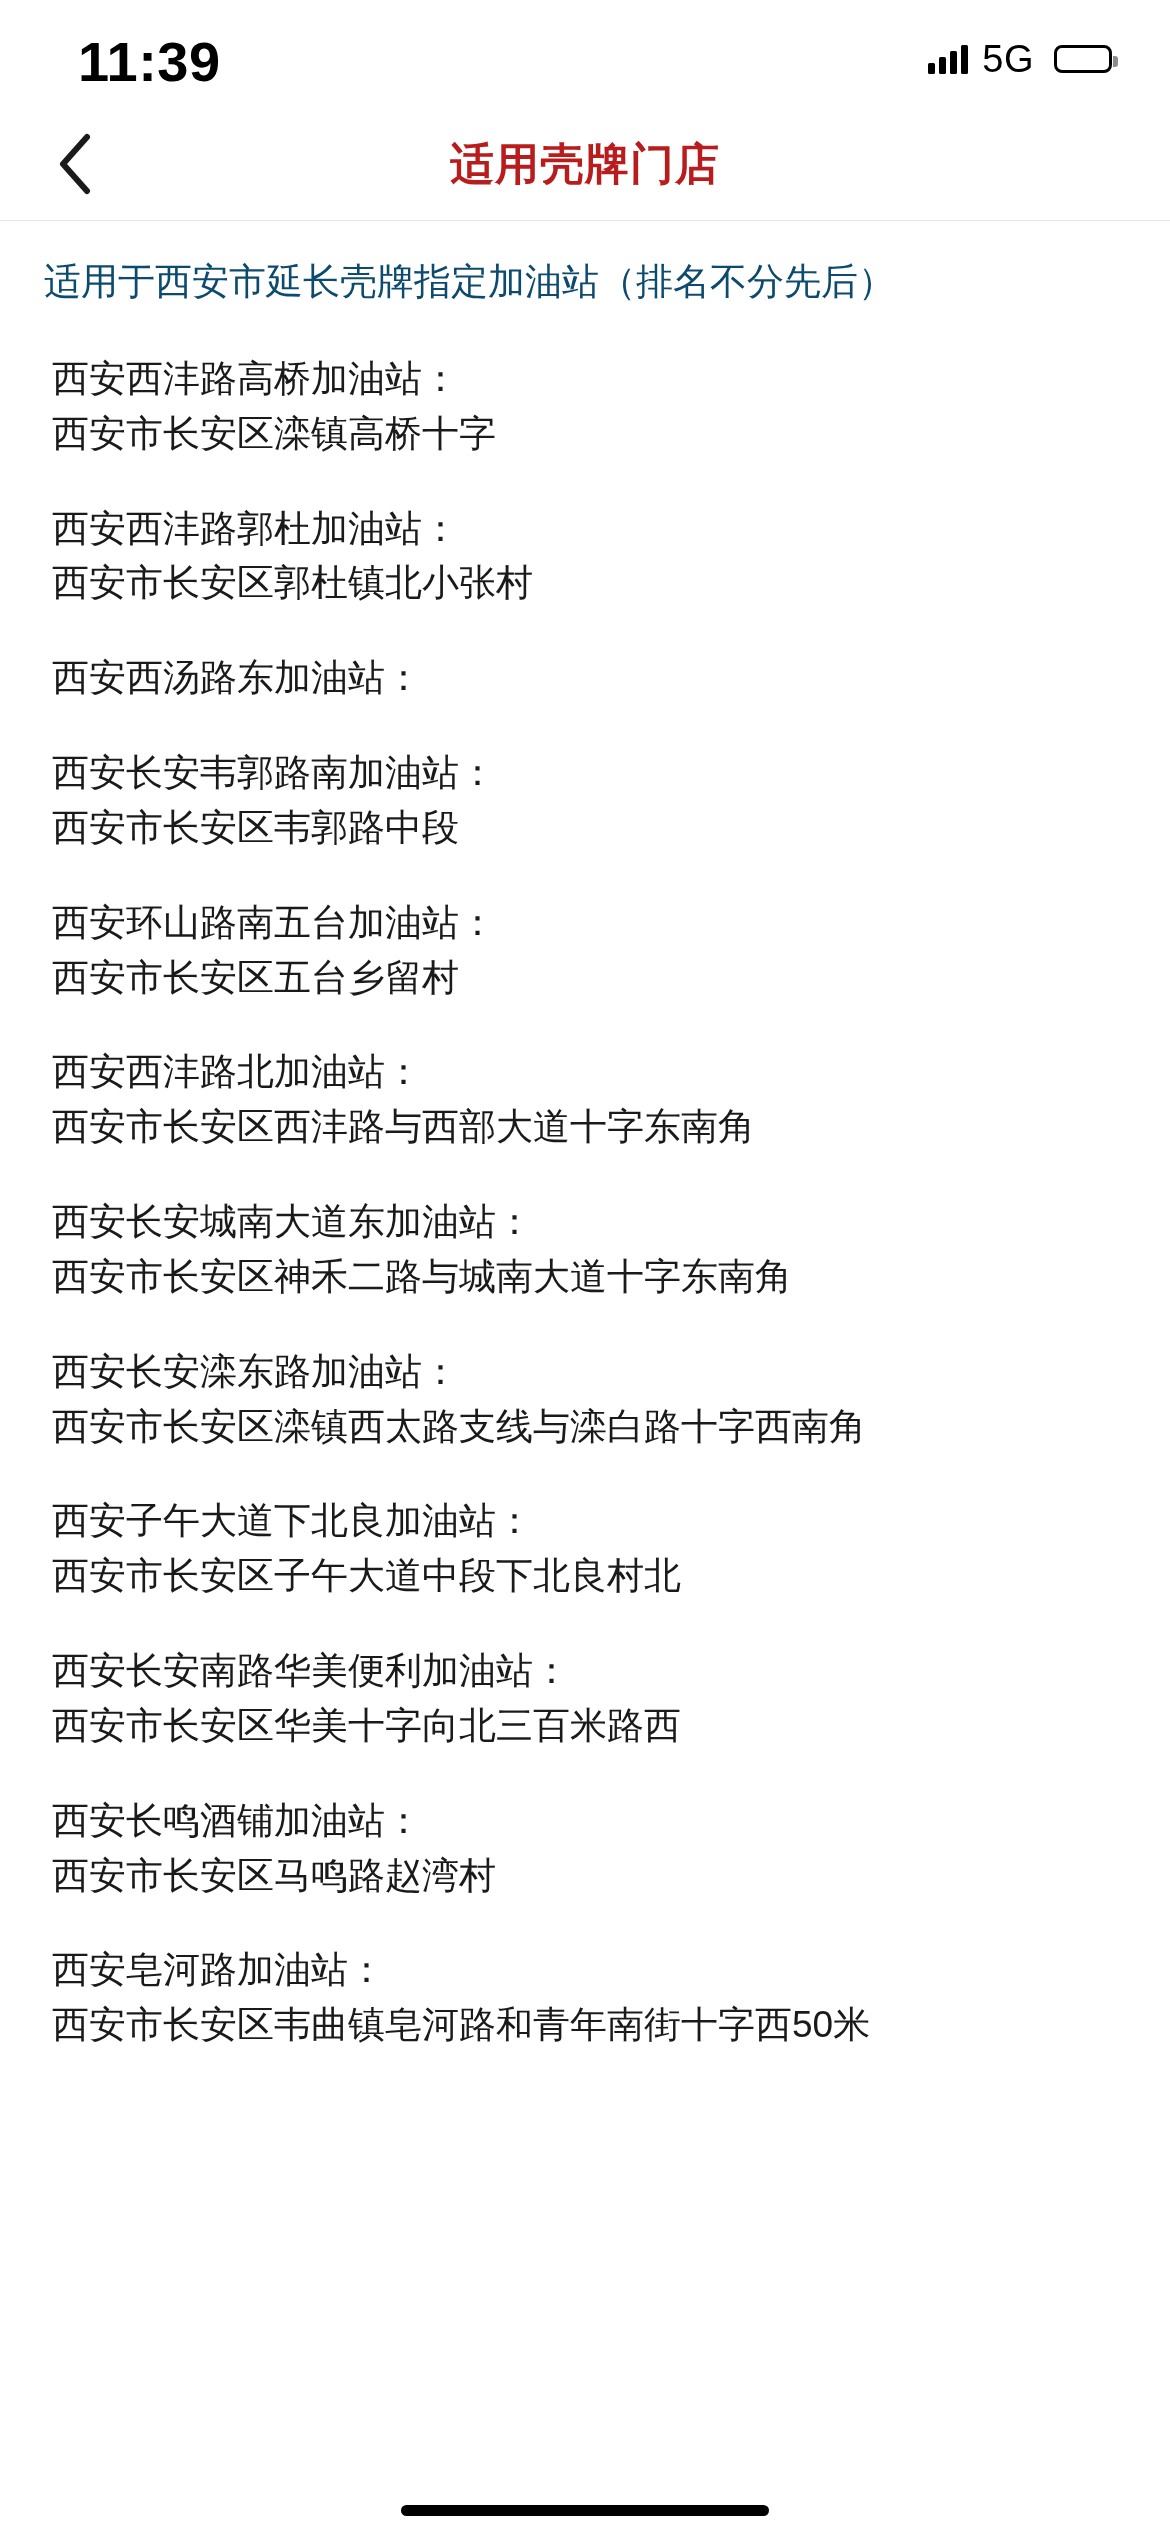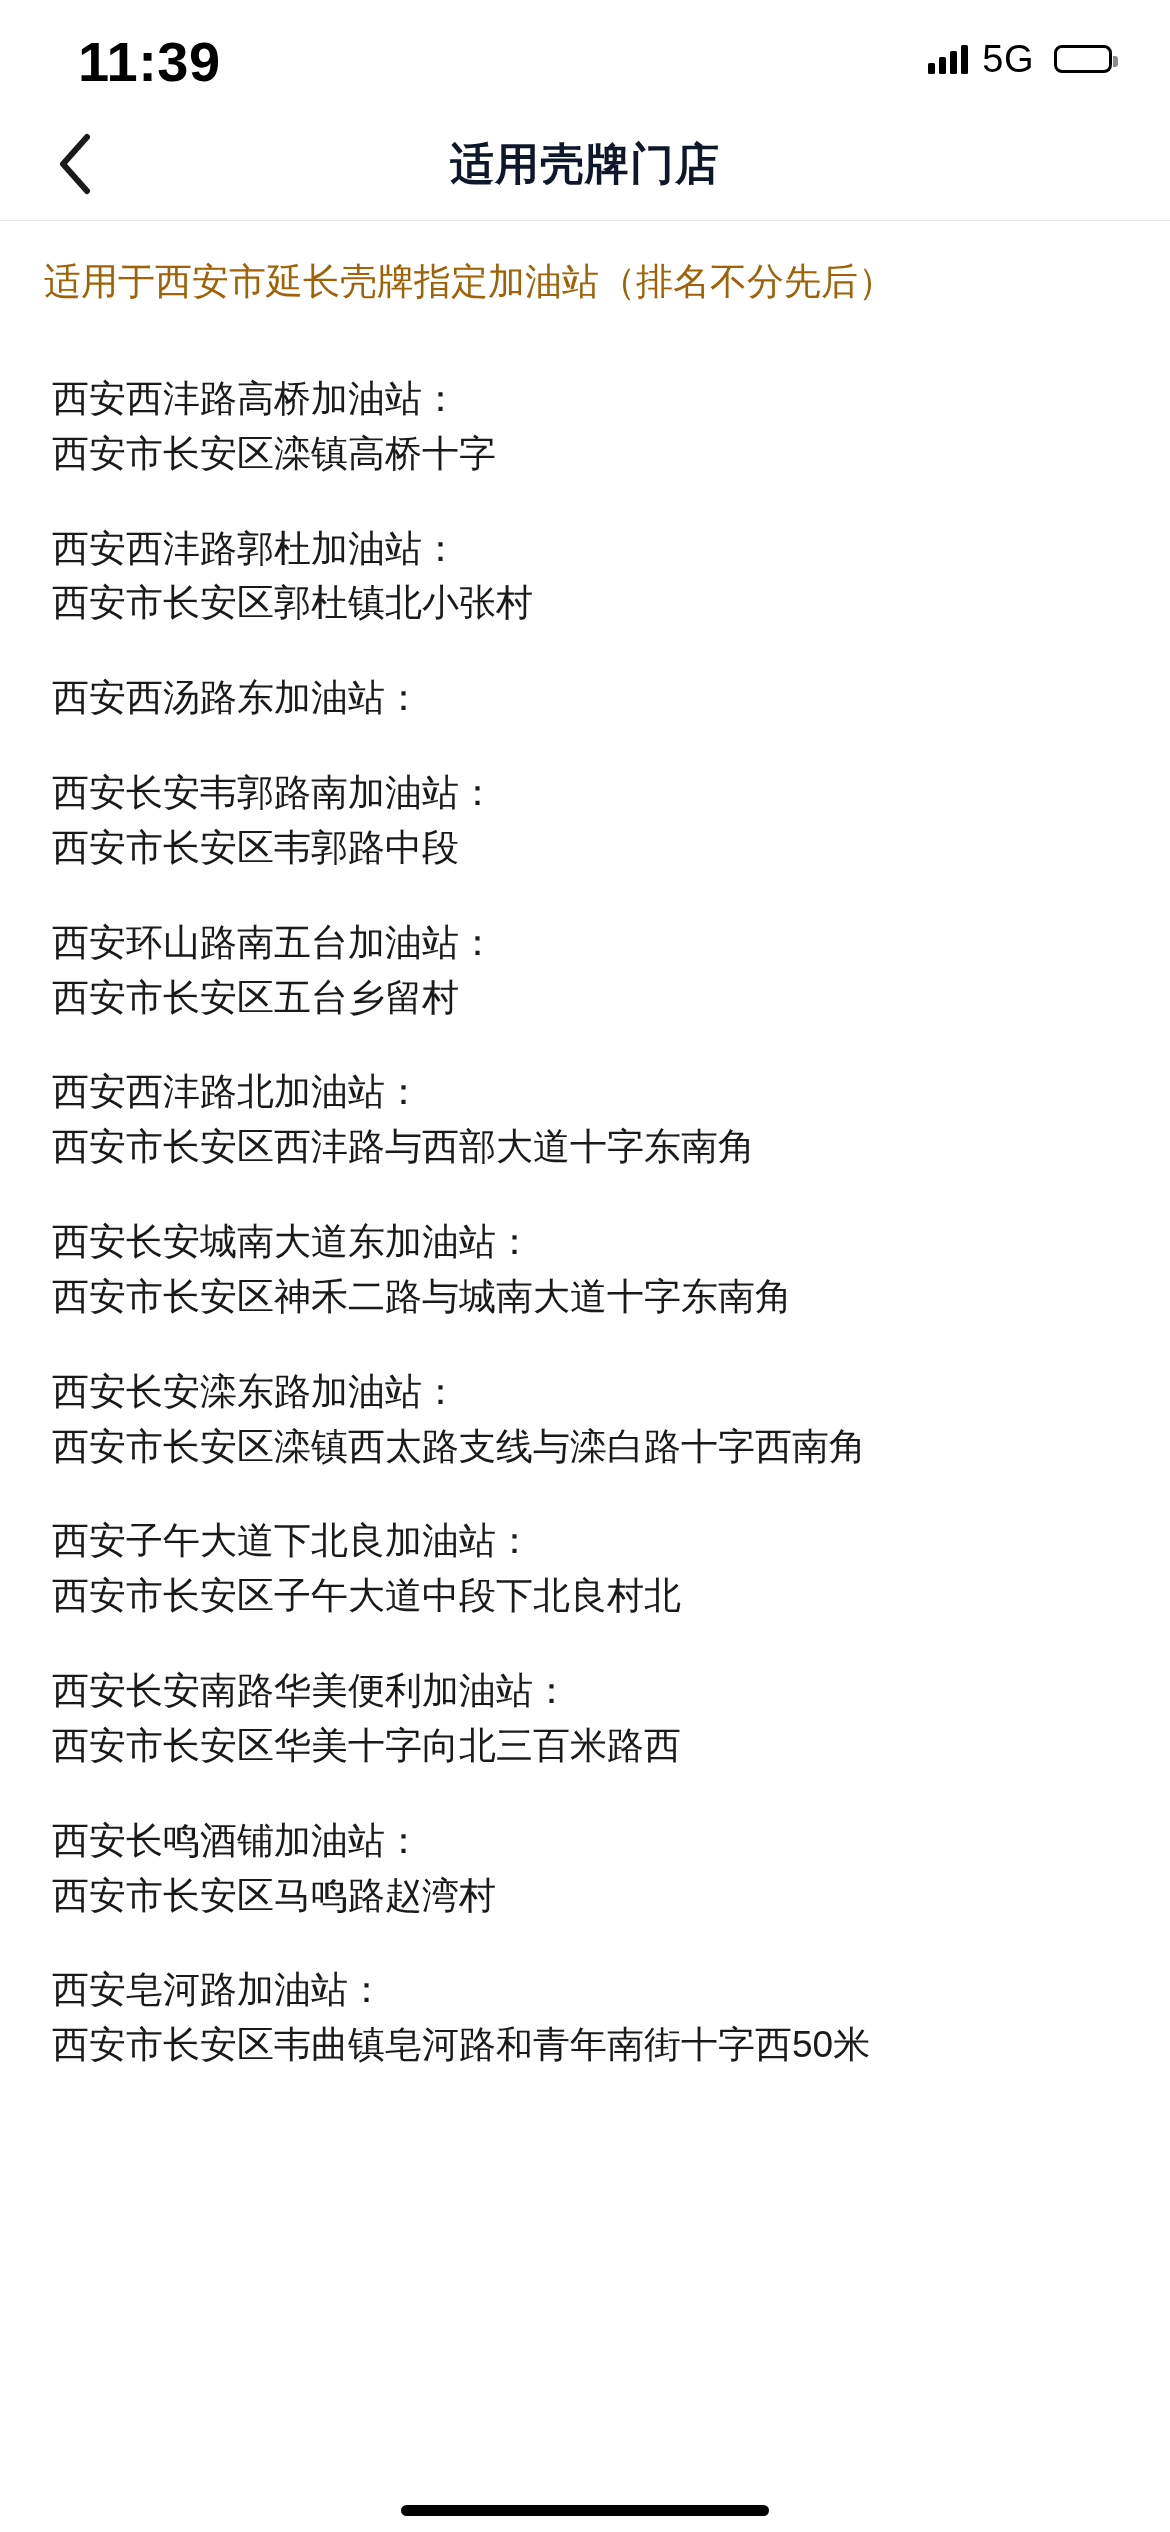--- a/index.html
+++ b/index.html
@@ -105,34 +105,34 @@
     display: flex;
     align-items: center;
     justify-content: center;
   }
   .back-btn svg { display: block; }
   .nav-title {
     width: 100%;
     text-align: center;
     font-size: 44px;
     font-weight: 700;
-    color: #0f172a;
+    color: #b91c1c;
     letter-spacing: 1px;
   }
 
   
   .content {
     padding: 36px 44px 0 44px;
     box-sizing: border-box;
   }
   .intro {
     font-size: 37px;
     line-height: 1.35;
-    color: #a16207;
-    margin-bottom: 68px;
+    color: #0c4a6e;
+    margin-bottom: 48px;
   }
   .station {
     margin-bottom: 46px;
     margin-left: 8px;
   }
   .station .name,
   .station .addr {
     font-size: 37px;
     line-height: 1.32;
     color: #1a1a1a;

